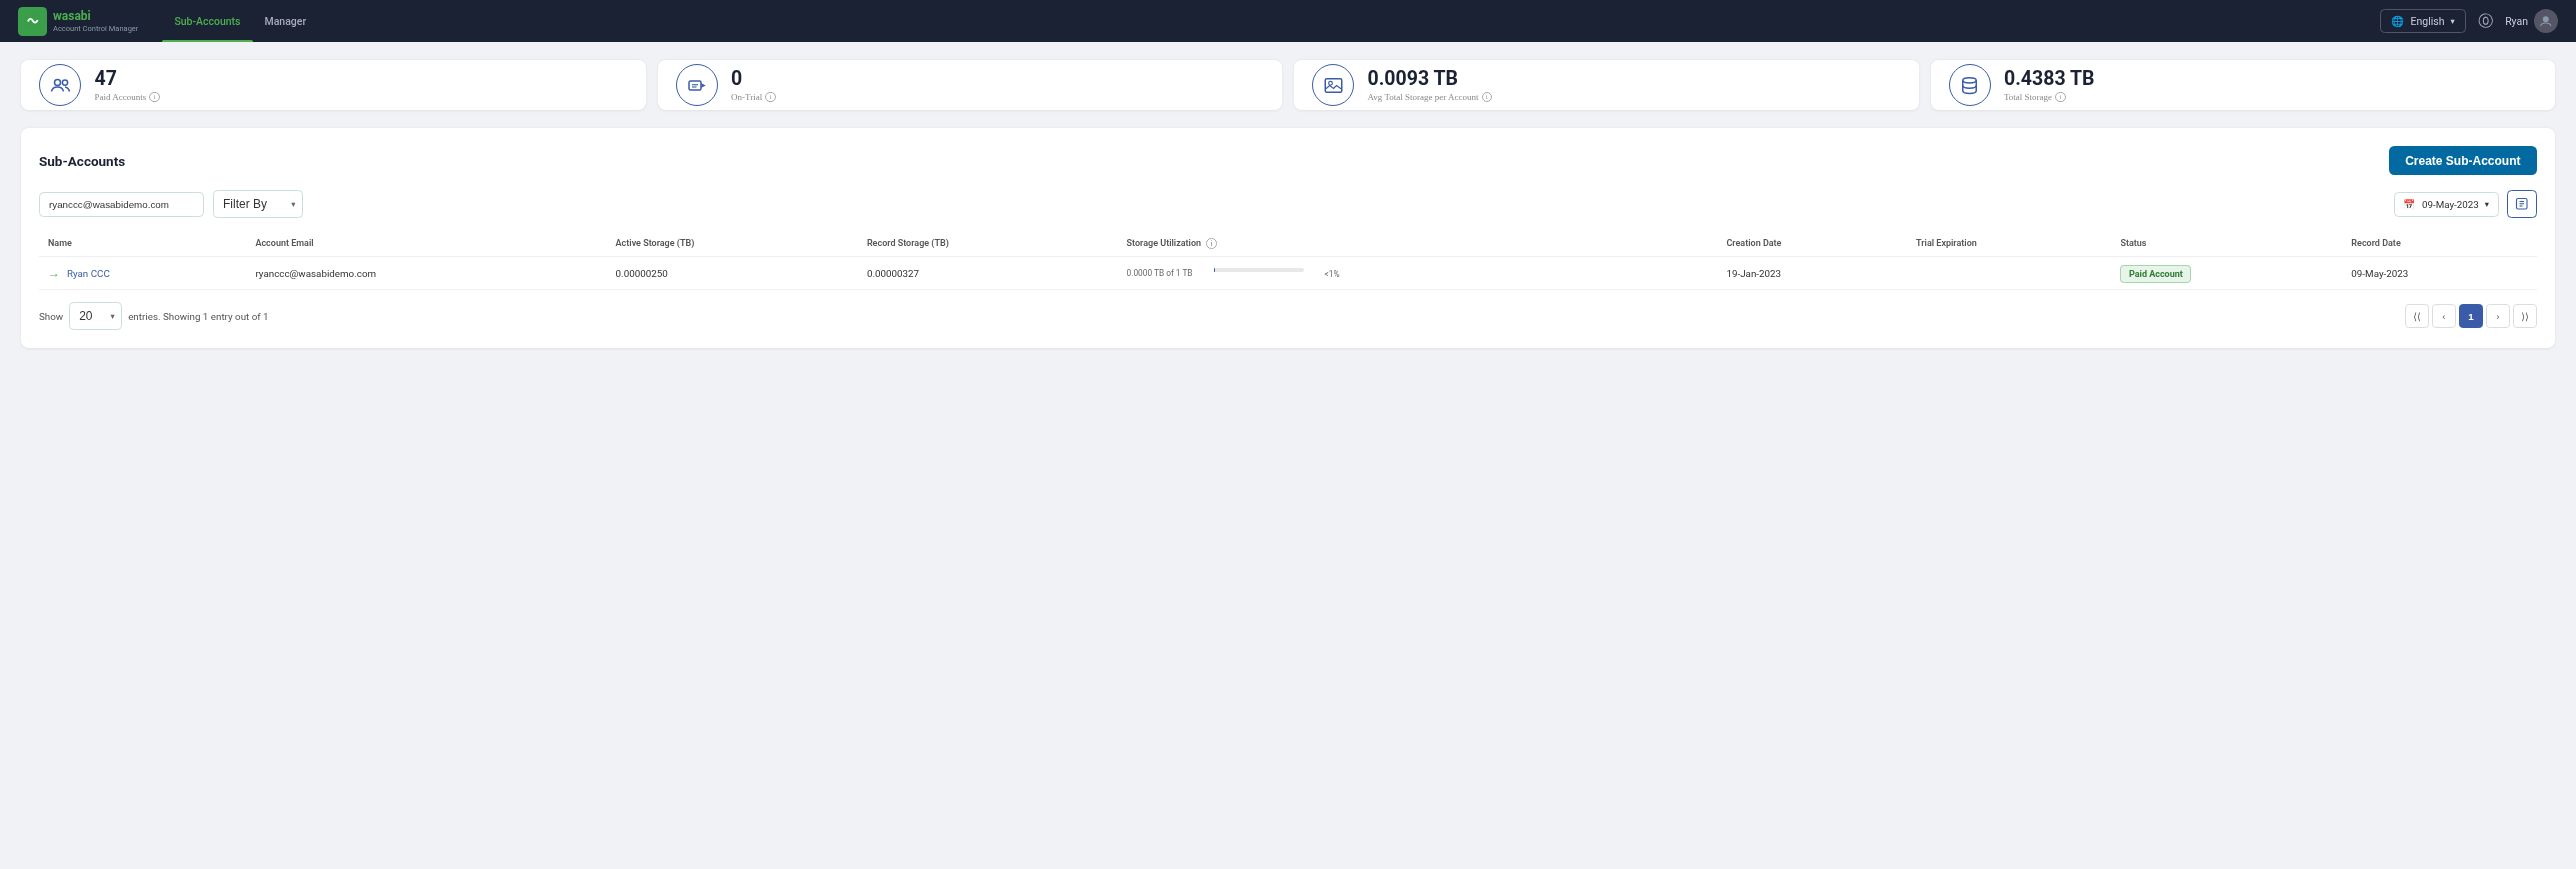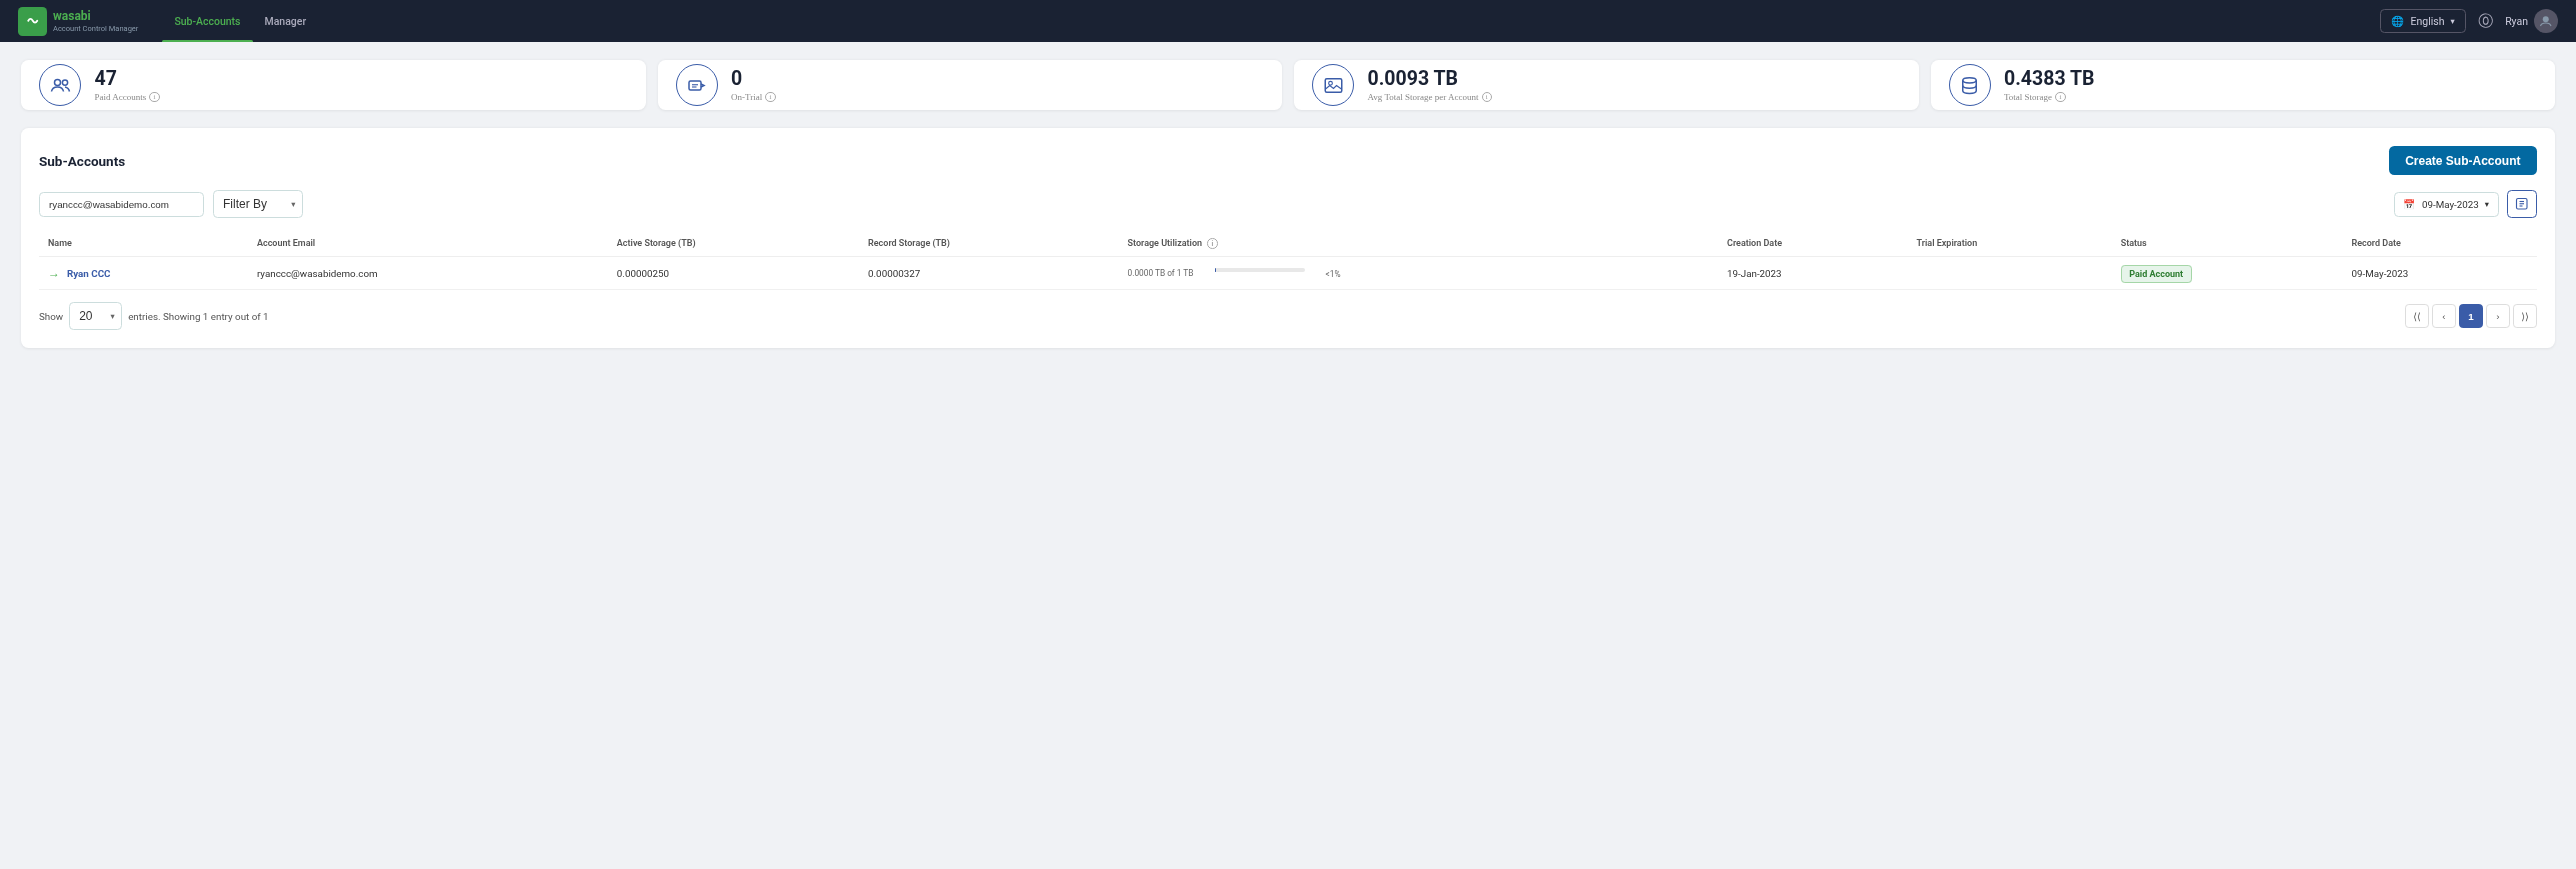--- a/index.html
+++ b/index.html
@@ -106,21 +106,21 @@
     .table-wrap { overflow-x: auto; }
     table { width: 100%; border-collapse: collapse; font-size: 9.8px; }
     thead tr { border-bottom: 1.5px solid #eee; }
     thead th {
       text-align: left; padding: 7.5px 9px; color: #555; font-weight: 600;
       font-size: 9px; white-space: nowrap;
     }
     tbody tr { border-bottom: 0.8px solid #f0f0f0; }
     tbody td { padding: 9px 9px; color: #333; vertical-align: middle; }
     .row-arrow { color: #4caf50; font-weight: bold; margin-right: 4.5px; font-size: 12px; }
-    .name-link { color: #3a5ca8; font-weight: 700; cursor: pointer; text-decoration: none; }
+    .name-link { color: #3a5ca8; font-weight: 400; cursor: pointer; text-decoration: none; }
 
     
     .util-wrap { display: flex; flex-direction: row; gap: 21px; }
     .util-text { font-size: 8.3px; color: #666; }
     .util-bar-outer { width: 90px; height: 4.5px; background: #e8e8e8; border-radius: 2.3px; }
     .util-bar-inner { height: 4.5px; background: #3a5ca8; border-radius: 2.3px; }
     .util-pct { font-size: 8.3px; color: #666; margin-top: 1.5px; }
 
     
     .badge-paid {

